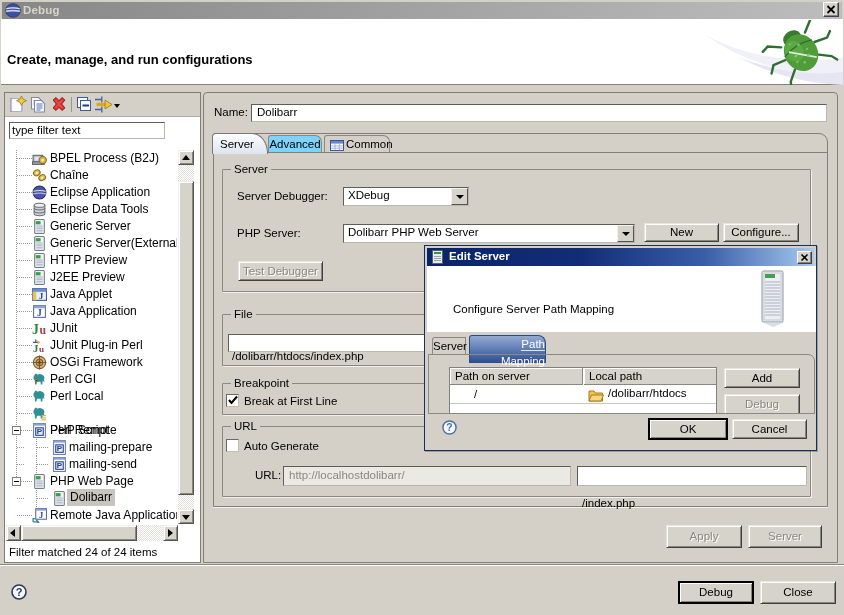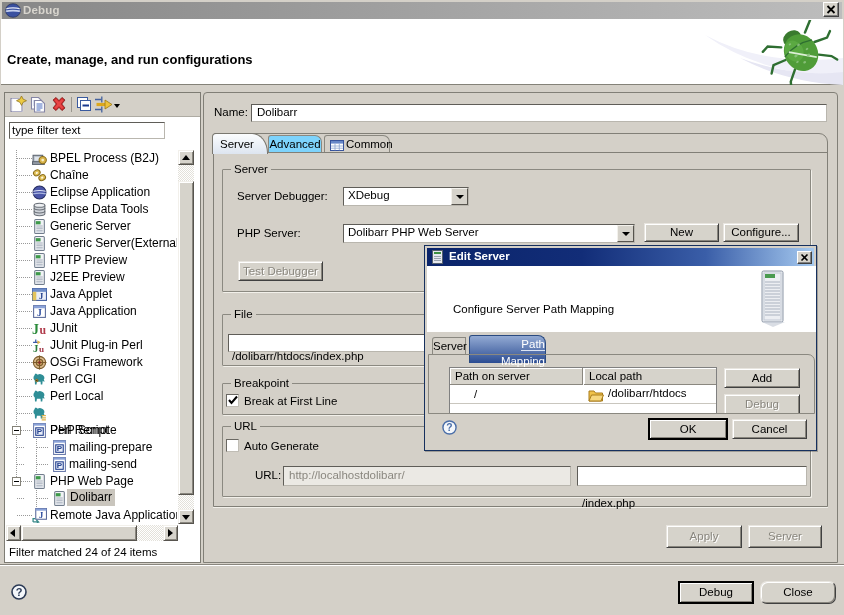--- a/index.html
+++ b/index.html
@@ -415,21 +415,21 @@
 <div class="abs btn dis" style="left:666px;top:525px;width:76px;height:23px;line-height:21px;">Apply</div>
 <div class="abs btn dis" style="left:748px;top:525px;width:74px;height:23px;line-height:21px;">Server</div>
 
 <div class="abs" style="left:0px;top:564px;width:844px;height:2px;border-top:1px solid #8a877f;border-bottom:1px solid #fff;"></div>
 
 <svg class="abs" style="left:11px;top:584px" width="16" height="16" viewBox="0 0 16 16">
  <circle cx="8" cy="8" r="7" fill="#f4f7fb" stroke="#2b3a55" stroke-width="1.6"></circle>
  <text x="8" y="12" font-size="11" font-weight="bold" fill="#2b3a55" text-anchor="middle" font-family="Liberation Sans">?</text>
 </svg>
 <div class="abs btn focus" style="left:679px;top:582px;width:74px;height:21px;line-height:19px;">Debug</div>
-<div class="abs btn" style="left:760px;top:581px;width:76px;height:23px;line-height:21px;border-radius:7px;">Close</div>
+<div class="abs btn" style="left:760px;top:581px;width:76px;height:23px;line-height:21px;">Close</div>
 
 <div class="abs" id="dialog" style="left:424px;top:245px;width:393px;height:206px;background:#d4d0c8;border:1px solid #16305e;box-shadow:1px 1px 0 rgba(0,0,0,.25);">
  <div class="abs" style="left:2px;top:2px;width:387px;height:18px;background:linear-gradient(to right,#0a246a 0%,#122d78 40%,#3a5ea8 72%,#a6caf0 100%);"></div>
  <svg class="abs" style="left:7px;top:4px" width="11" height="14" viewBox="0 0 11 14">
    <rect x="0.5" y="0.5" width="10" height="13" fill="#e6e9ef" stroke="#55606e"></rect>
    <rect x="2" y="2" width="7" height="2" fill="#3d9140"></rect>
    <rect x="2" y="6" width="7" height="1" fill="#9aa2ae"></rect>
       <rect x="2" y="8" width="7" height="1" fill="#9aa2ae"></rect>
       <rect x="2" y="10" width="7" height="1" fill="#9aa2ae"></rect>
  </svg>

